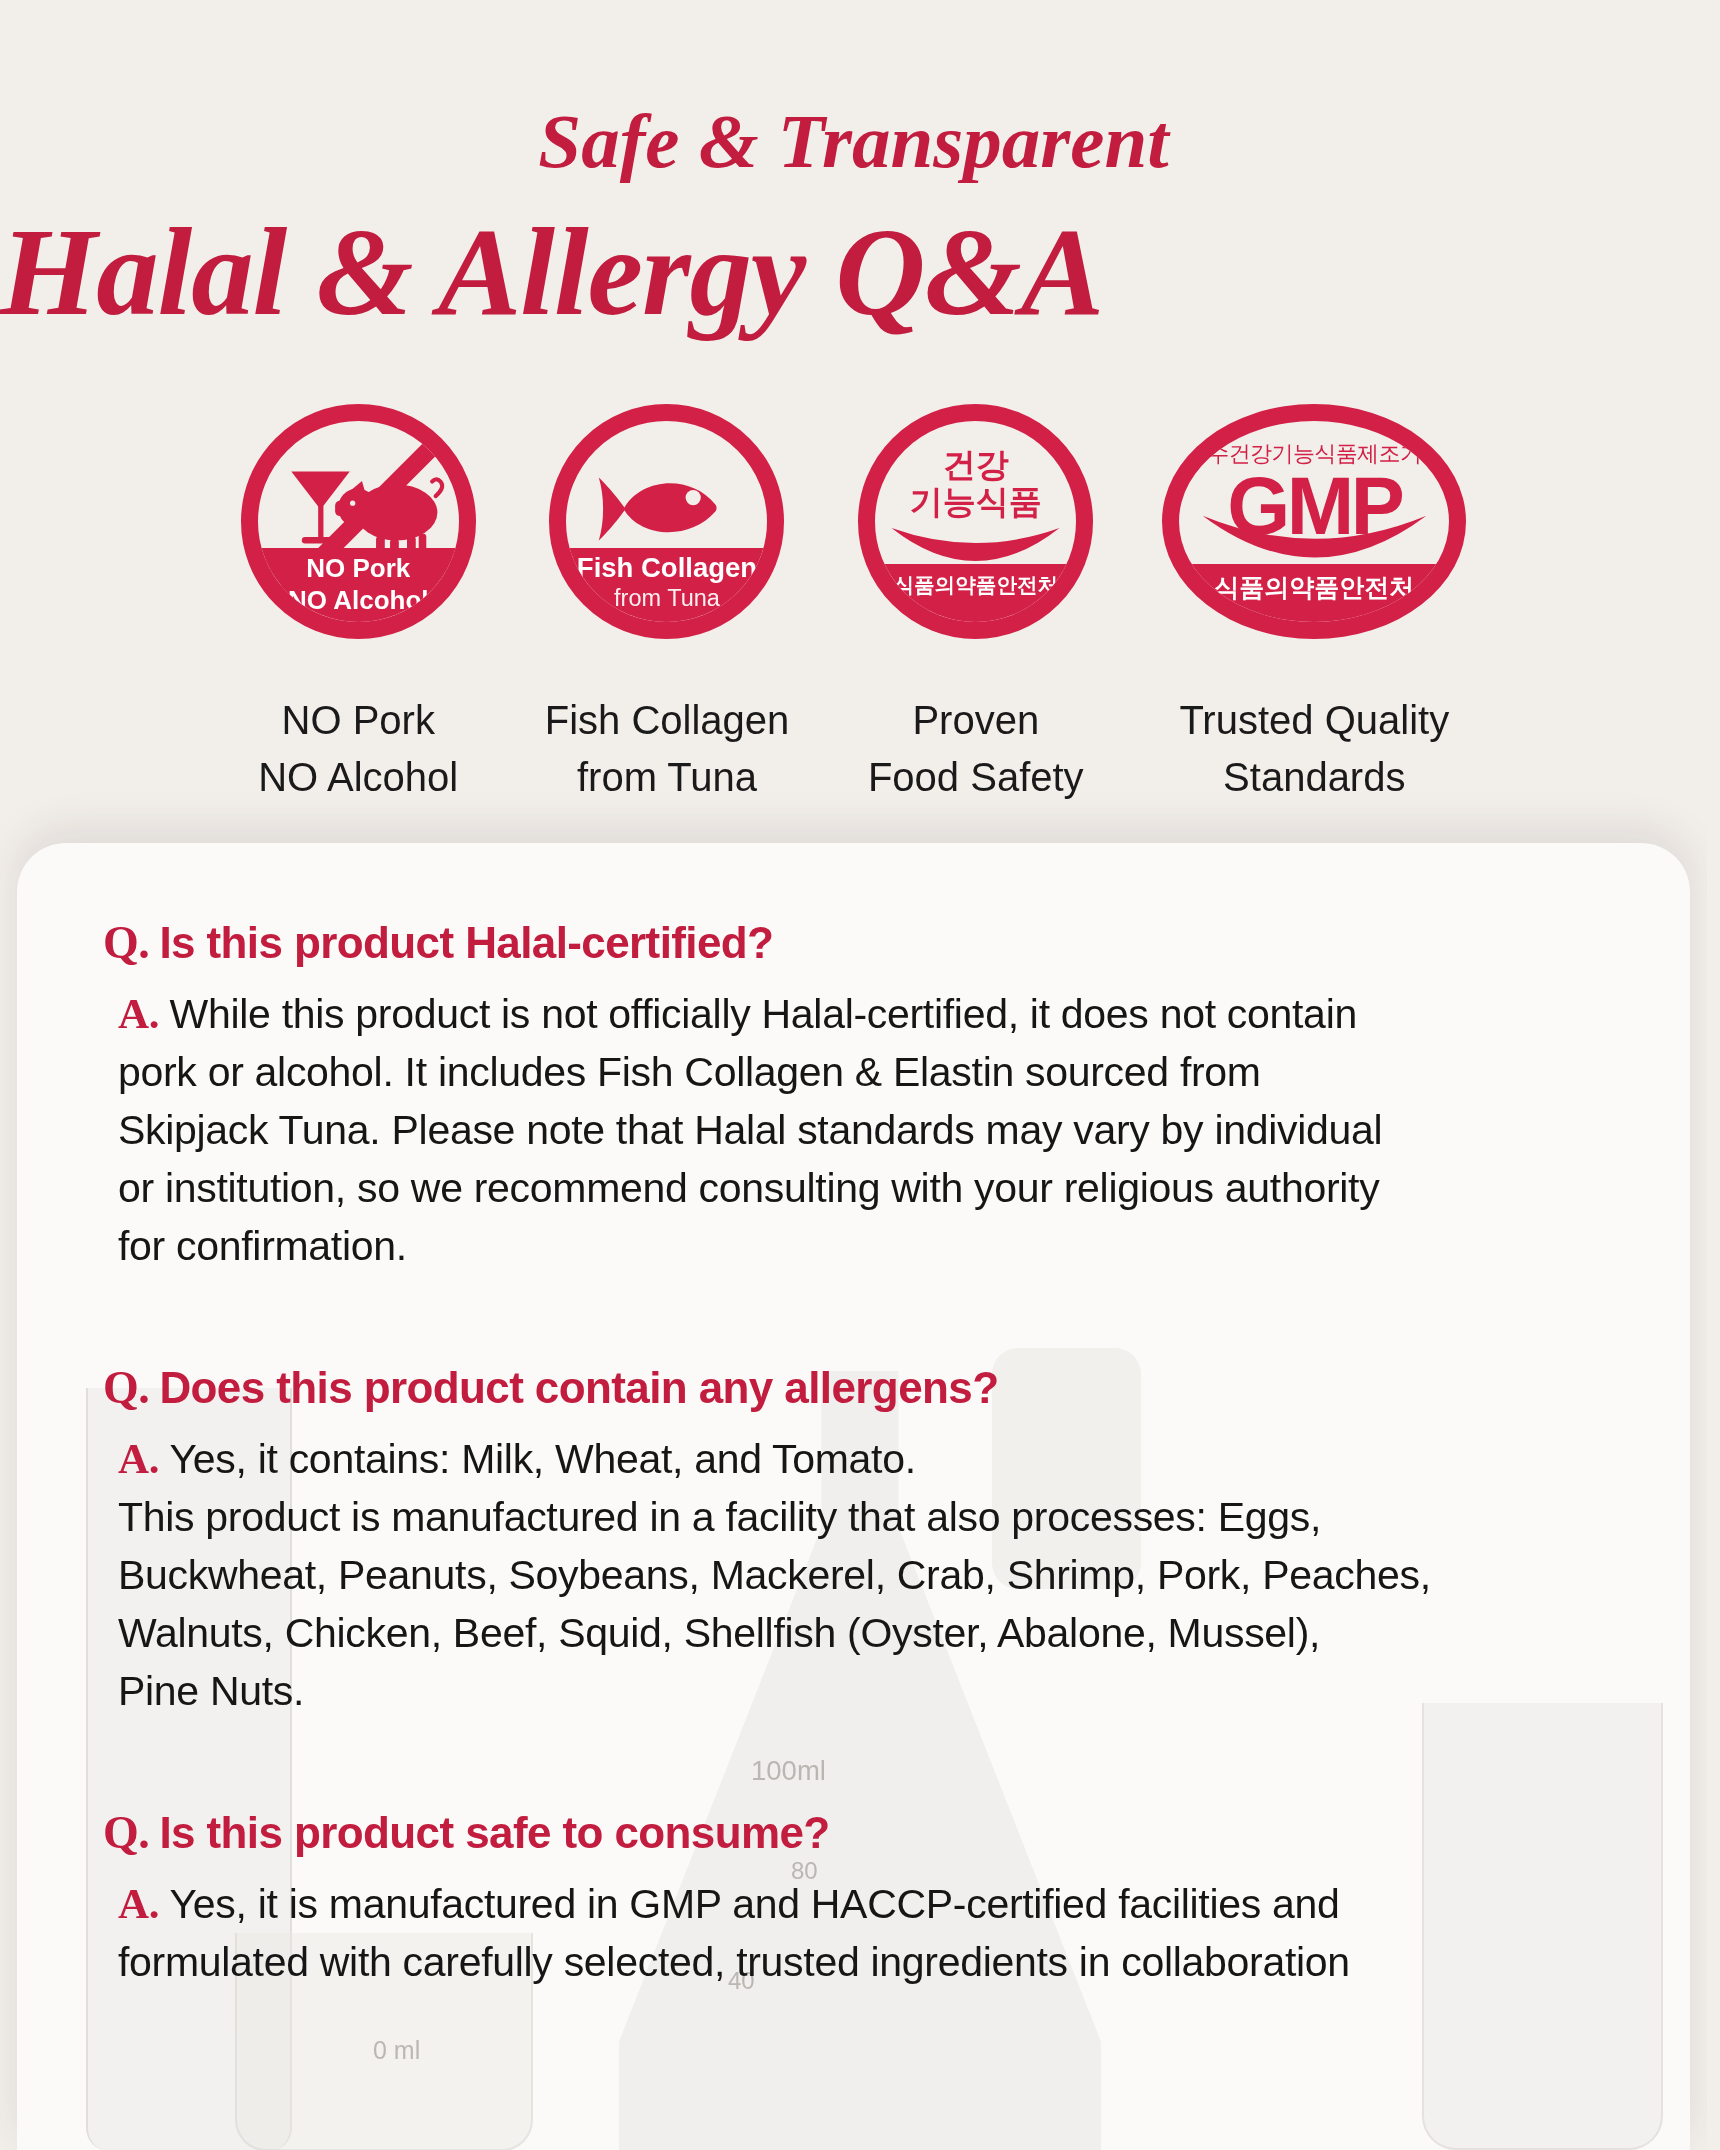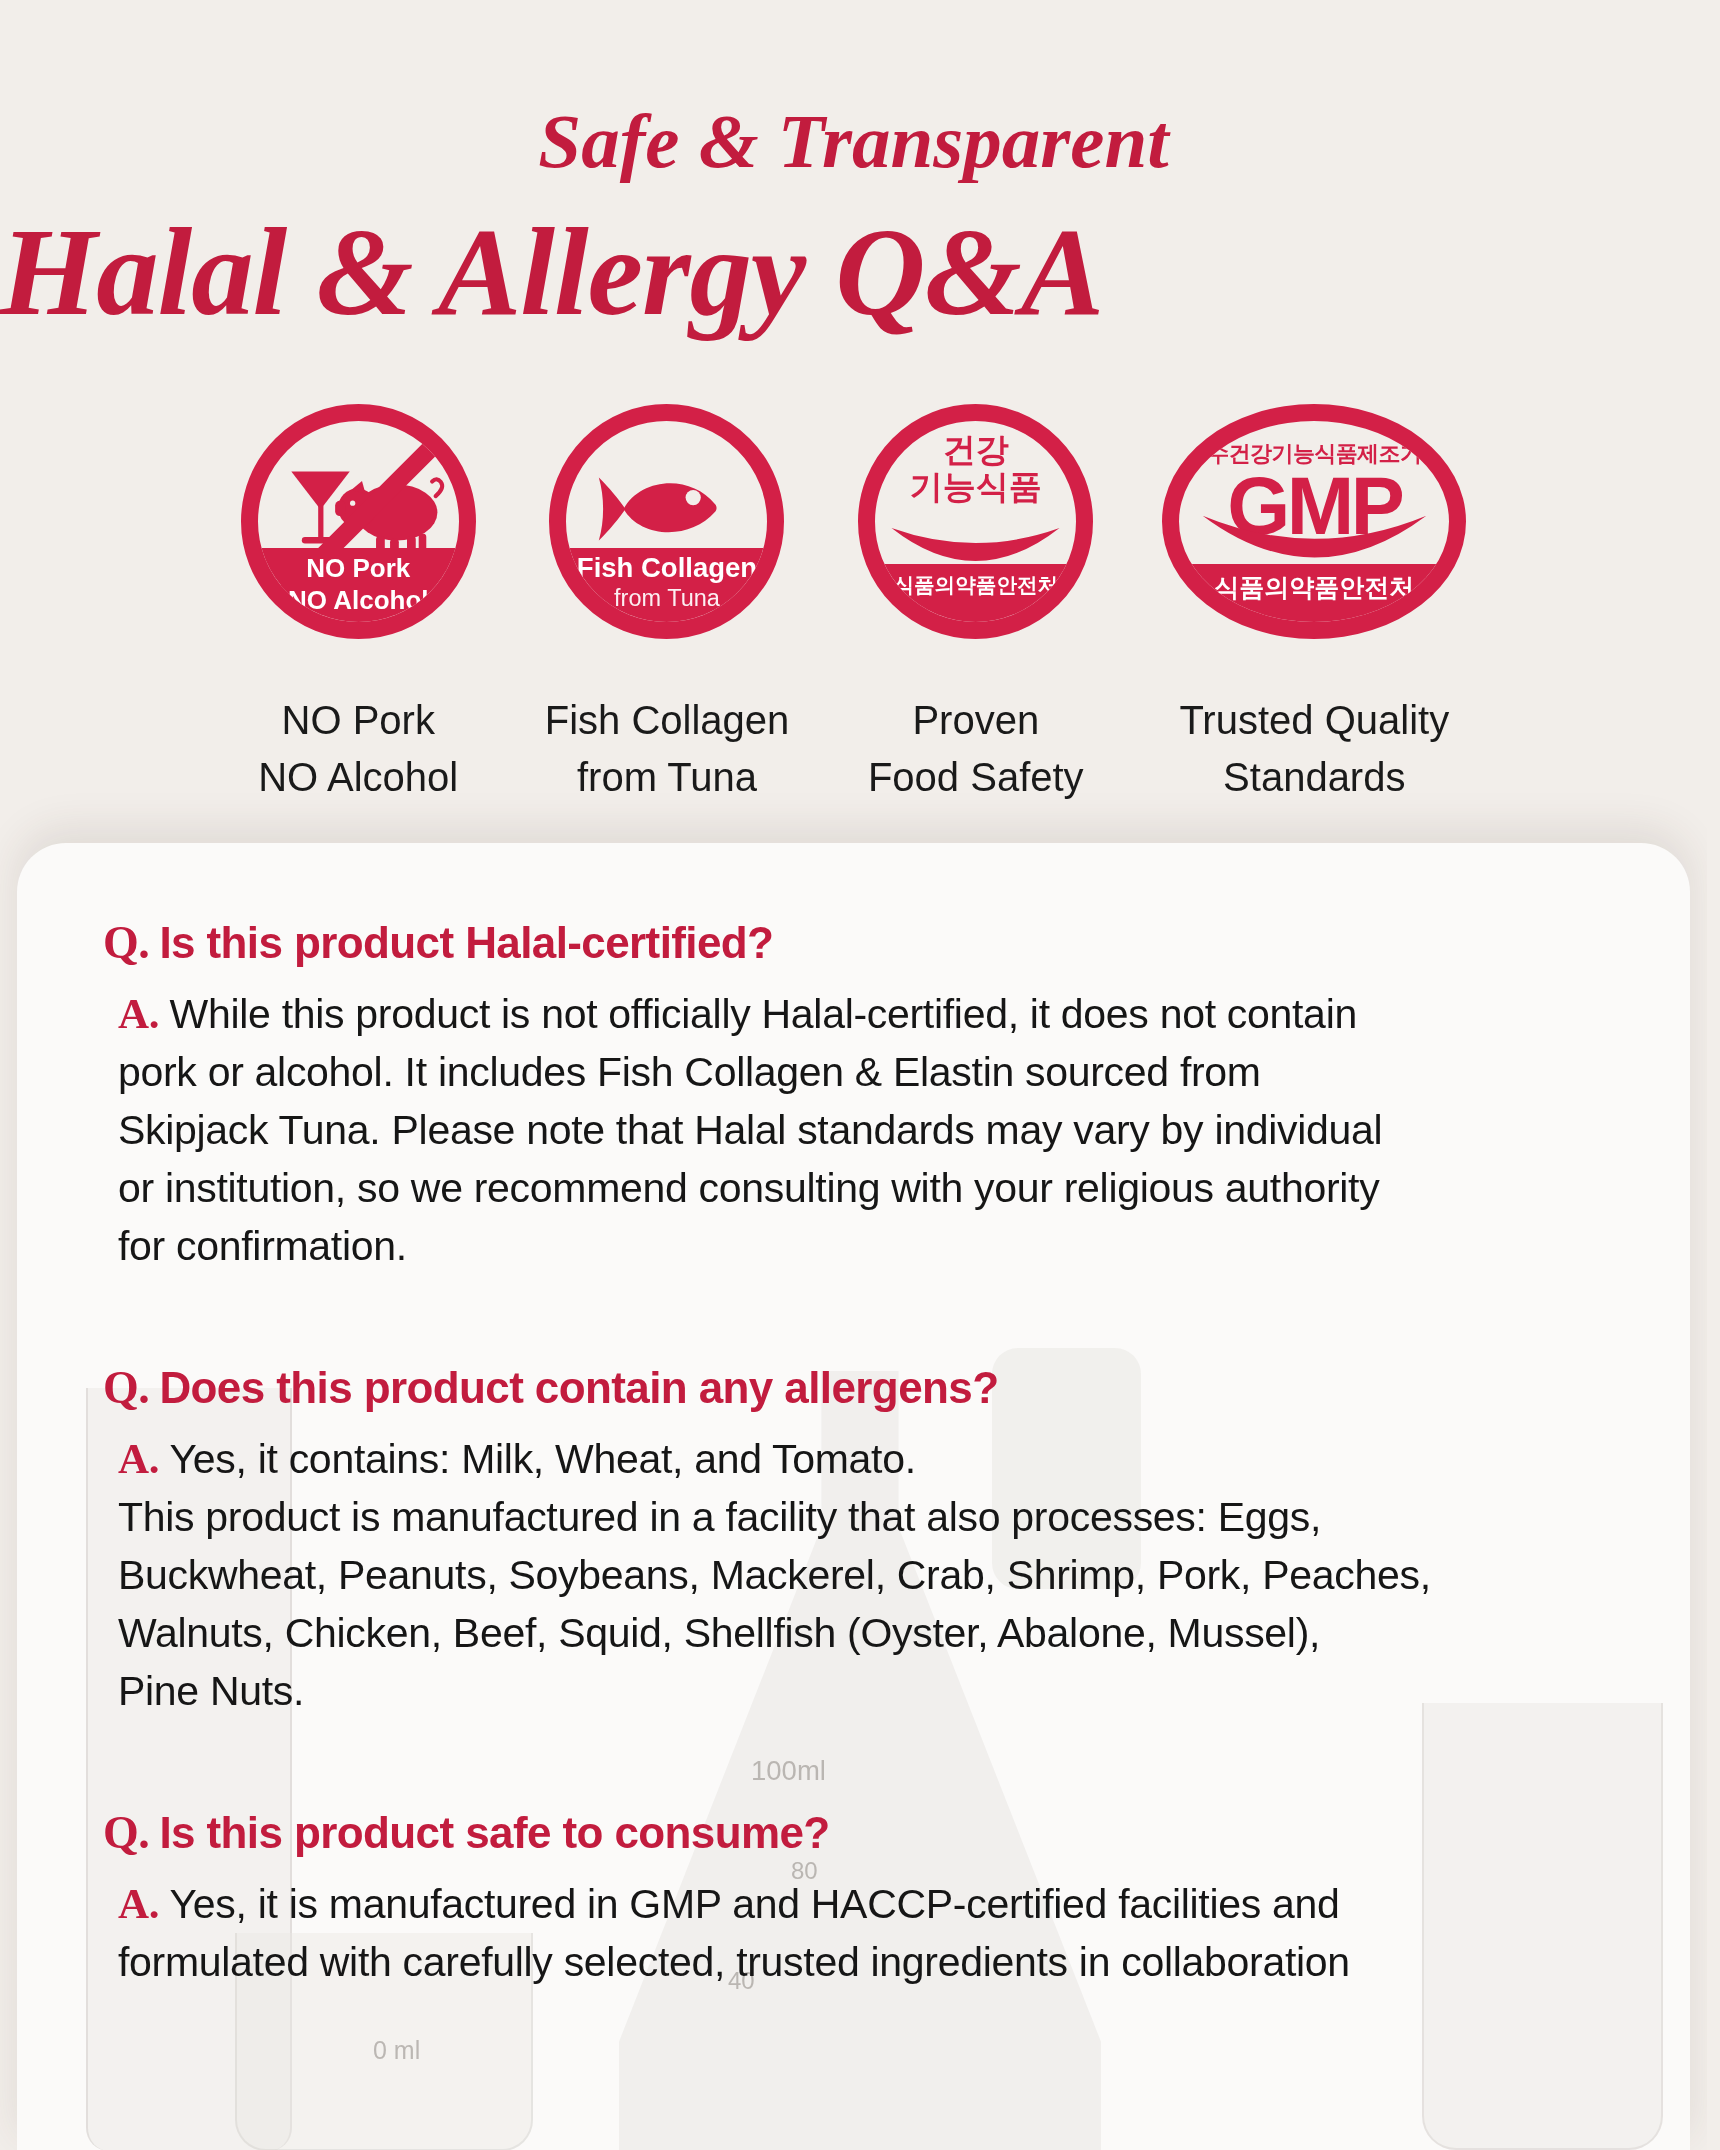--- a/index.html
+++ b/index.html
@@ -51,23 +51,23 @@
     background:var(--badge-red);color:#fff;text-align:center;z-index:3;
   }
   .chord.tall{height:97px;padding-top:4.6px}
   .chord.short{height:81px;padding-top:8px}
   .chord .l-bold{font-size:26px;line-height:32px;font-weight:700}
   .chord .l-bold-lg{font-size:27.5px;line-height:32px;font-weight:700}
   .chord .l-reg{font-size:23.5px;line-height:29px;font-weight:400;color:rgba(255,255,255,.93)}
   .chord .l-kr{font-size:20.6px;line-height:25px;font-weight:700}
   .chord .l-kr-lg{font-size:25px;line-height:30px;font-weight:700}
   .mark{position:relative;z-index:1;text-align:center;color:var(--badge-red)}
-  .mark .kr1{margin-top:10px;font-size:33px;line-height:37px;font-weight:700}
+  .mark .kr1{margin-top:25px;font-size:33px;line-height:37px;font-weight:700}
   .mark .kr2{font-size:33px;line-height:37px;font-weight:700}
-  .mark .kr-top{margin-top:20.6px;font-size:22px;line-height:26px;font-weight:700;letter-spacing:-0.6px}
+  .mark .kr-top{margin-top:20.6px;font-size:22px;line-height:26px;font-weight:400;letter-spacing:-0.6px}
   .mark .gmp{margin-top:1.1px;font-size:81px;line-height:76px;font-weight:700;letter-spacing:-3.4px}
   .swoosh{position:absolute;z-index:1}
   .swoosh.s3{left:12.6px;top:101px;width:175px;height:42px}
   .swoosh.s4{left:18.4px;top:86px;width:233px;height:75px}
   .caption{margin-top:53px;text-align:center;font-size:40px;line-height:57px;font-weight:500;color:#1a1a1a}
 
   
   .card{
     position:absolute;left:17px;right:17px;top:843px;bottom:0;
     background:var(--card);border-radius:49px 49px 0 0;

